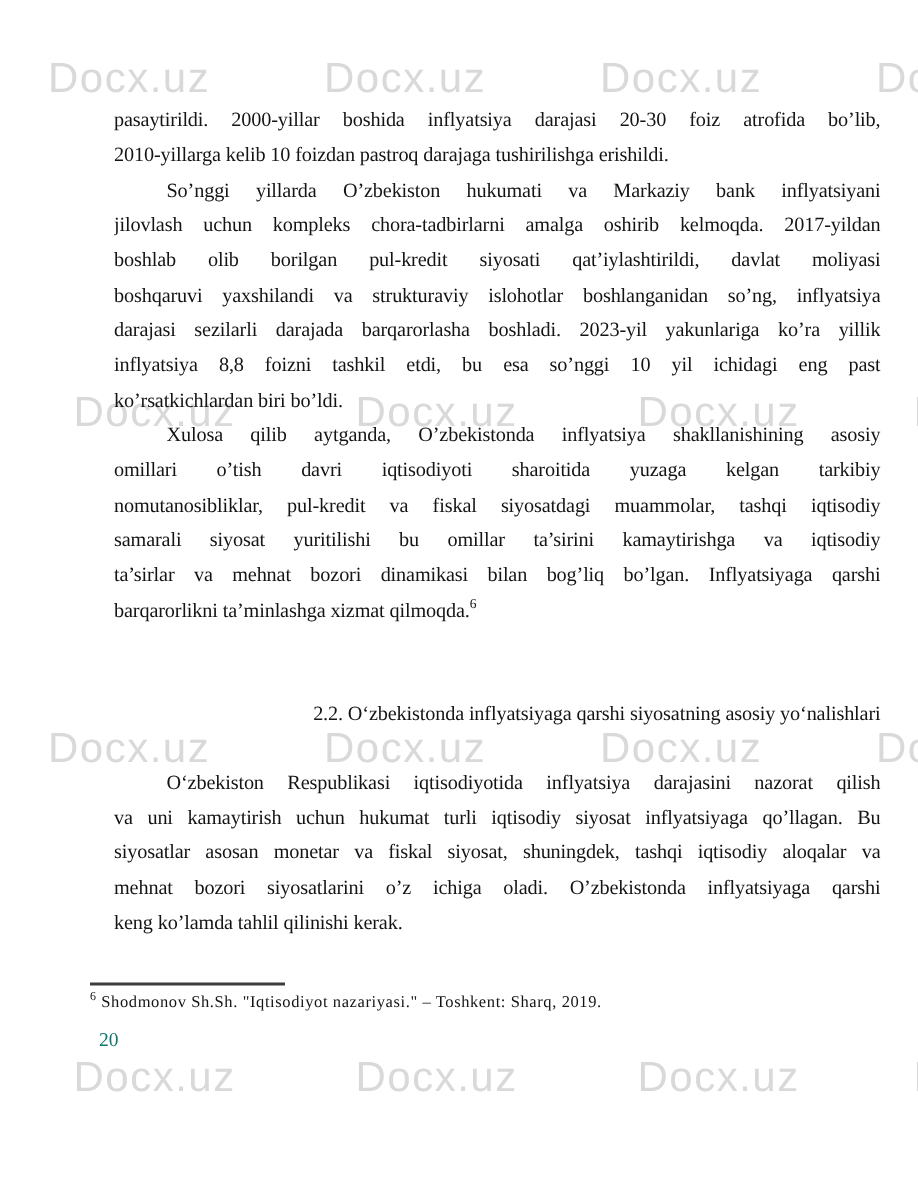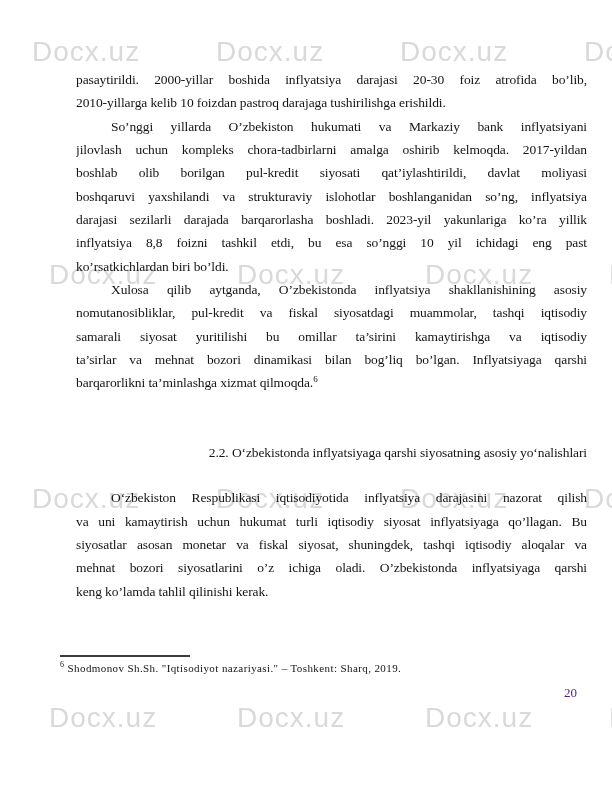--- a/index.html
+++ b/index.html
@@ -39,21 +39,21 @@
   
   .footnote-rule{position:absolute;left:60px;top:655px;width:130px;height:2px;background:#3c3c3c;z-index:1;}
   .footnote{
     position:absolute;left:60px;top:661px;width:490px;z-index:1;
     font-size:11px;letter-spacing:0.4px;color:#141414;line-height:15px;
   }
   .footnote sup{font-size:8px;vertical-align:super;line-height:0;}
   
   .page-number{
     position:absolute;left:66px;top:685px;width:511px;z-index:1;
-    text-align:right;font-size:13px;color:#4c1d95;
+    text-align:left;font-size:13px;color:#0f766e;
   }
 </style>
 </head>
 <body>
 
 <div class="page">
 
   <div class="wm-layer">
       <div class="wm" style="left: 32px; top: 38px; color: rgb(217, 217, 217);">Docx.uz</div>
       <div class="wm" style="left: 216px; top: 38px; color: rgb(217, 217, 217);">Docx.uz</div>
@@ -78,20 +78,21 @@
         <div class="line j">pasaytirildi. 2000-yillar boshida inflyatsiya darajasi 20-30 foiz atrofida bo’lib,</div>
         <div class="line">2010-yillarga kelib 10 foizdan pastroq darajaga tushirilishga erishildi.</div>
         <div class="line j ind">So’nggi yillarda O’zbekiston hukumati va Markaziy bank inflyatsiyani</div>
         <div class="line j">jilovlash uchun kompleks chora-tadbirlarni amalga oshirib kelmoqda. 2017-yildan</div>
         <div class="line j">boshlab olib borilgan pul-kredit siyosati qat’iylashtirildi, davlat moliyasi</div>
         <div class="line j">boshqaruvi yaxshilandi va strukturaviy islohotlar boshlanganidan so’ng, inflyatsiya</div>
         <div class="line j">darajasi sezilarli darajada barqarorlasha boshladi. 2023-yil yakunlariga ko’ra yillik</div>
         <div class="line j">inflyatsiya 8,8 foizni tashkil etdi, bu esa so’nggi 10 yil ichidagi eng past</div>
         <div class="line">ko’rsatkichlardan biri bo’ldi.</div>
         <div class="line j ind">Xulosa qilib aytganda, O’zbekistonda inflyatsiya shakllanishining asosiy</div>
+        <div class="line j">omillari o’tish davri iqtisodiyoti sharoitida yuzaga kelgan tarkibiy</div>
         <div class="line j">nomutanosibliklar, pul-kredit va fiskal siyosatdagi muammolar, tashqi iqtisodiy</div>
         <div class="line j">samarali siyosat yuritilishi bu omillar ta’sirini kamaytirishga va iqtisodiy</div>
         <div class="line j">ta’sirlar va mehnat bozori dinamikasi bilan bog’liq bo’lgan. Inflyatsiyaga qarshi</div>
         <div class="line">barqarorlikni ta’minlashga xizmat qilmoqda.<sup>6</sup></div>
       </div>
     <div class="heading">2.2. O‘zbekistonda inflyatsiyaga qarshi siyosatning asosiy yo‘nalishlari</div>
     <div id="body-bottom">
         <div class="line j ind">O‘zbekiston Respublikasi iqtisodiyotida inflyatsiya darajasini nazorat qilish</div>
         <div class="line j">va uni kamaytirish uchun hukumat turli iqtisodiy siyosat inflyatsiyaga qo’llagan. Bu</div>
         <div class="line j">siyosatlar asosan monetar va fiskal siyosat, shuningdek, tashqi iqtisodiy aloqalar va</div>

